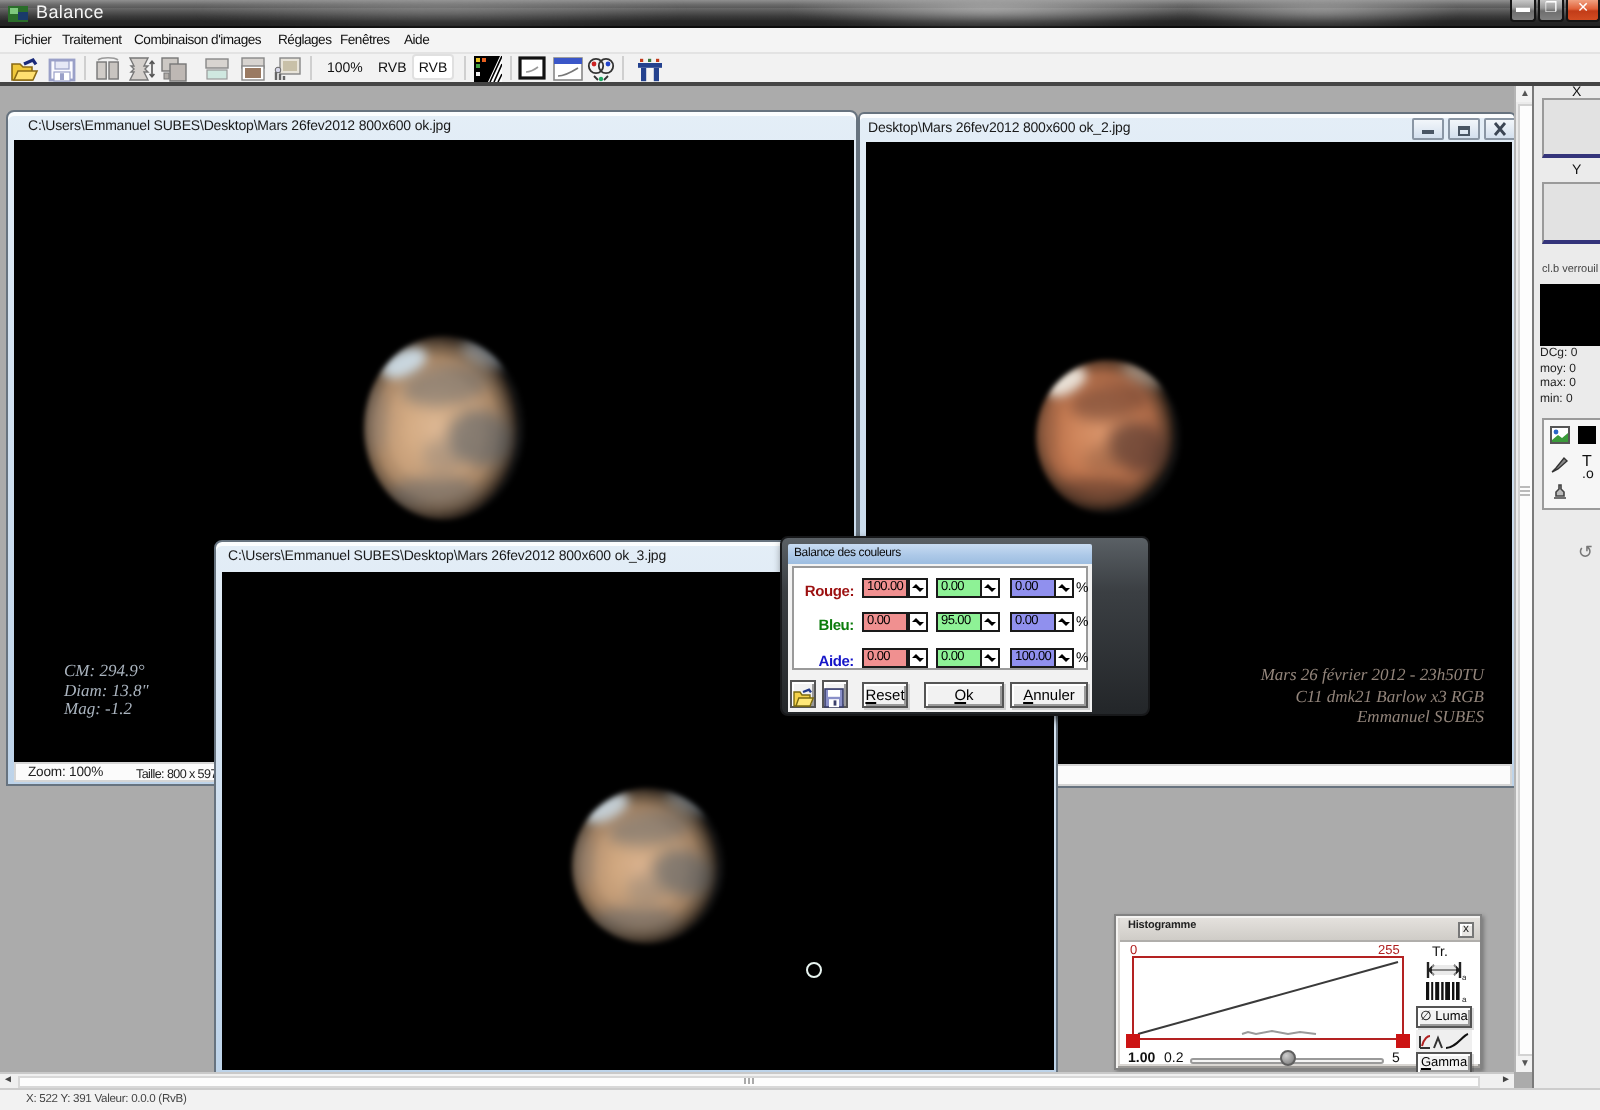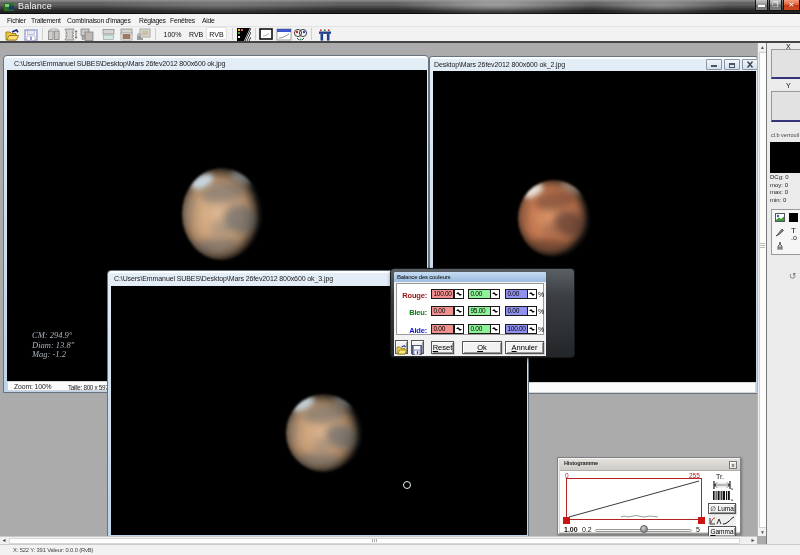--- a/index.html
+++ b/index.html
@@ -113,20 +113,21 @@
         <rect width="80" height="80" filter="url(#n)"></rect>
       </svg>
     <div class="mk" style="left:5%; top:6%; width:30%; height:15%; background:rgba(238,232,222,.95); filter:blur(2.5px); transform:rotate(-28deg);"></div>
     <div class="mk" style="left:58%; top:3%; width:32%; height:13%; background:rgba(226,216,202,.5); filter:blur(3px); transform:rotate(24deg);"></div>
     <div class="mk" style="left:24%; top:15%; width:54%; height:23%; background:rgba(95,58,44,.52); filter:blur(3.5px); transform:rotate(-7deg);"></div>
     <div class="mk" style="left:50%; top:40%; width:42%; height:32%; background:rgba(72,48,44,.62); filter:blur(3.5px); transform:rotate(16deg);"></div>
     <div class="mk" style="left:34%; top:56%; width:26%; height:18%; background:rgba(110,72,52,.3); filter:blur(3.5px);"></div>
     <div class="mk" style="left:16%; top:77%; width:52%; height:15%; background:rgba(82,52,40,.52); filter:blur(3.5px);"></div>
     <div class="mk" style="left:0%; top:28%; width:15%; height:36%; background:rgba(116,78,58,.28); filter:blur(3.5px);"></div>
   </div>
+  <div class="ser abs" style="right:15px; top:275px; color:#93857b; font-size:8.5px; line-height:10.6px; text-align:right;">Mars 26 février 2012 - 23h50TU<br>C11 dmk21 Barlow x3 RGB<br>Emmanuel SUBES</div>
 </div>
 
 <div class="win" id="w3" style="left:107px; top:270px; width:422px; height:268px;">
   <div class="tbar" style="padding-left:4px;">C:\Users\Emmanuel SUBES\Desktop\Mars 26fev2012 800x600 ok_3.jpg</div>
   <div class="client" style="left:3px; top:15px; width:416px; height:249px;"></div>
   <div class="mars" id="mars3" style="left:178px; top:123px; width:76px; height:78px;">
       <svg style="position:absolute;left:0;top:0;width:100%;height:100%;opacity:.16;" viewBox="0 0 80 80" preserveAspectRatio="none">
         <filter id="n">
           <feTurbulence type="fractalNoise" baseFrequency="0.9" numOctaves="2"></feTurbulence>
           <feColorMatrix type="saturate" values="0"></feColorMatrix>

